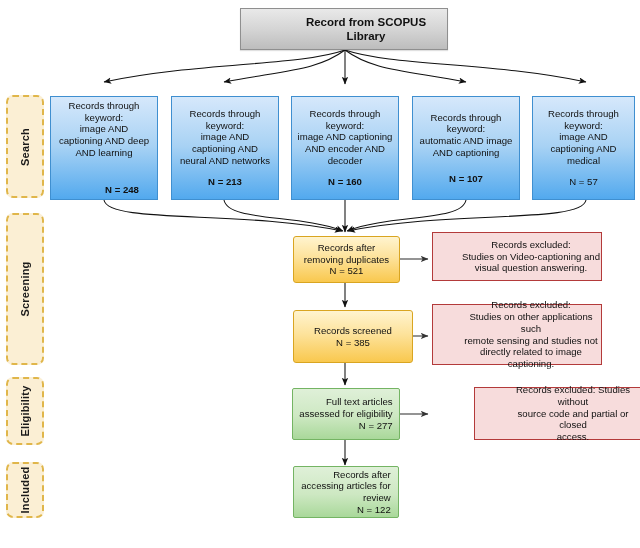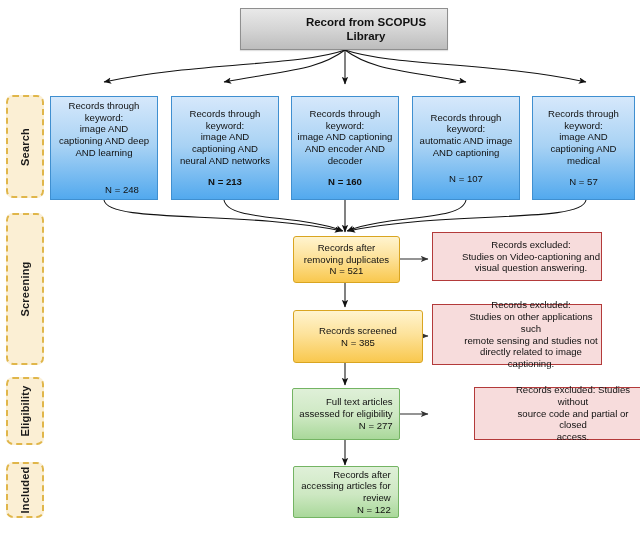--- a/index.html
+++ b/index.html
@@ -161,21 +161,21 @@
   <div class="node n-source" style="left:240px;top:8px;width:208px;height:42px;">
     <span>Record from SCOPUS Library</span>
   </div>
 
   <div class="node n-blue" style="left:50px;top:96px;width:108px;height:104px;flex-direction:column;">
     <span>Records through
 keyword:
 image AND
 captioning AND deep
 AND learning</span>
-    <span style="font-weight:normal;margin-top:26px;padding-left:36px;">N = 248</span>
+    <span style="font-weight:bold;margin-top:26px;padding-left:36px;">N = 248</span>
   </div>
   <div class="node n-blue" style="left:171px;top:96px;width:108px;height:104px;flex-direction:column;">
     <span>Records through
 keyword:
 image AND
 captioning AND
 neural AND networks</span>
     <span style="font-weight:bold;margin-top:10px;">N = 213</span>
   </div>
   <div class="node n-blue" style="left:291px;top:96px;width:108px;height:104px;flex-direction:column;">
@@ -184,38 +184,38 @@
 image AND captioning
 AND encoder AND
 decoder</span>
     <span style="font-weight:bold;margin-top:10px;">N = 160</span>
   </div>
   <div class="node n-blue" style="left:412px;top:96px;width:108px;height:104px;flex-direction:column;">
     <span>Records through
 keyword:
 automatic AND image
 AND captioning</span>
-    <span style="font-weight:normal;margin-top:14px;">N = 107</span>
+    <span style="font-weight:bold;margin-top:14px;">N = 107</span>
   </div>
   <div class="node n-blue" style="left:532px;top:96px;width:103px;height:104px;flex-direction:column;">
     <span>Records through
 keyword:
 image AND
 captioning AND
 medical</span>
     <span style="font-weight:normal;margin-top:10px;">N = 57</span>
   </div>
 
   <div class="node n-yellow" style="left:293px;top:236px;width:107px;height:47px;">
     <span>Records after
 removing duplicates
 N = 521</span>
   </div>
 
-  <div class="node n-yellow" style="left:293px;top:310px;width:130px;height:53px;">
+  <div class="node n-yellow" style="left:293px;top:310px;width:120px;height:53px;">
     <span>Records screened
 N = 385</span>
   </div>
 
   <div class="node n-green" style="left:292px;top:388px;width:108px;height:52px;">
     <span>Full text articles
 assessed for eligibility
 N = 277</span>
   </div>
 

